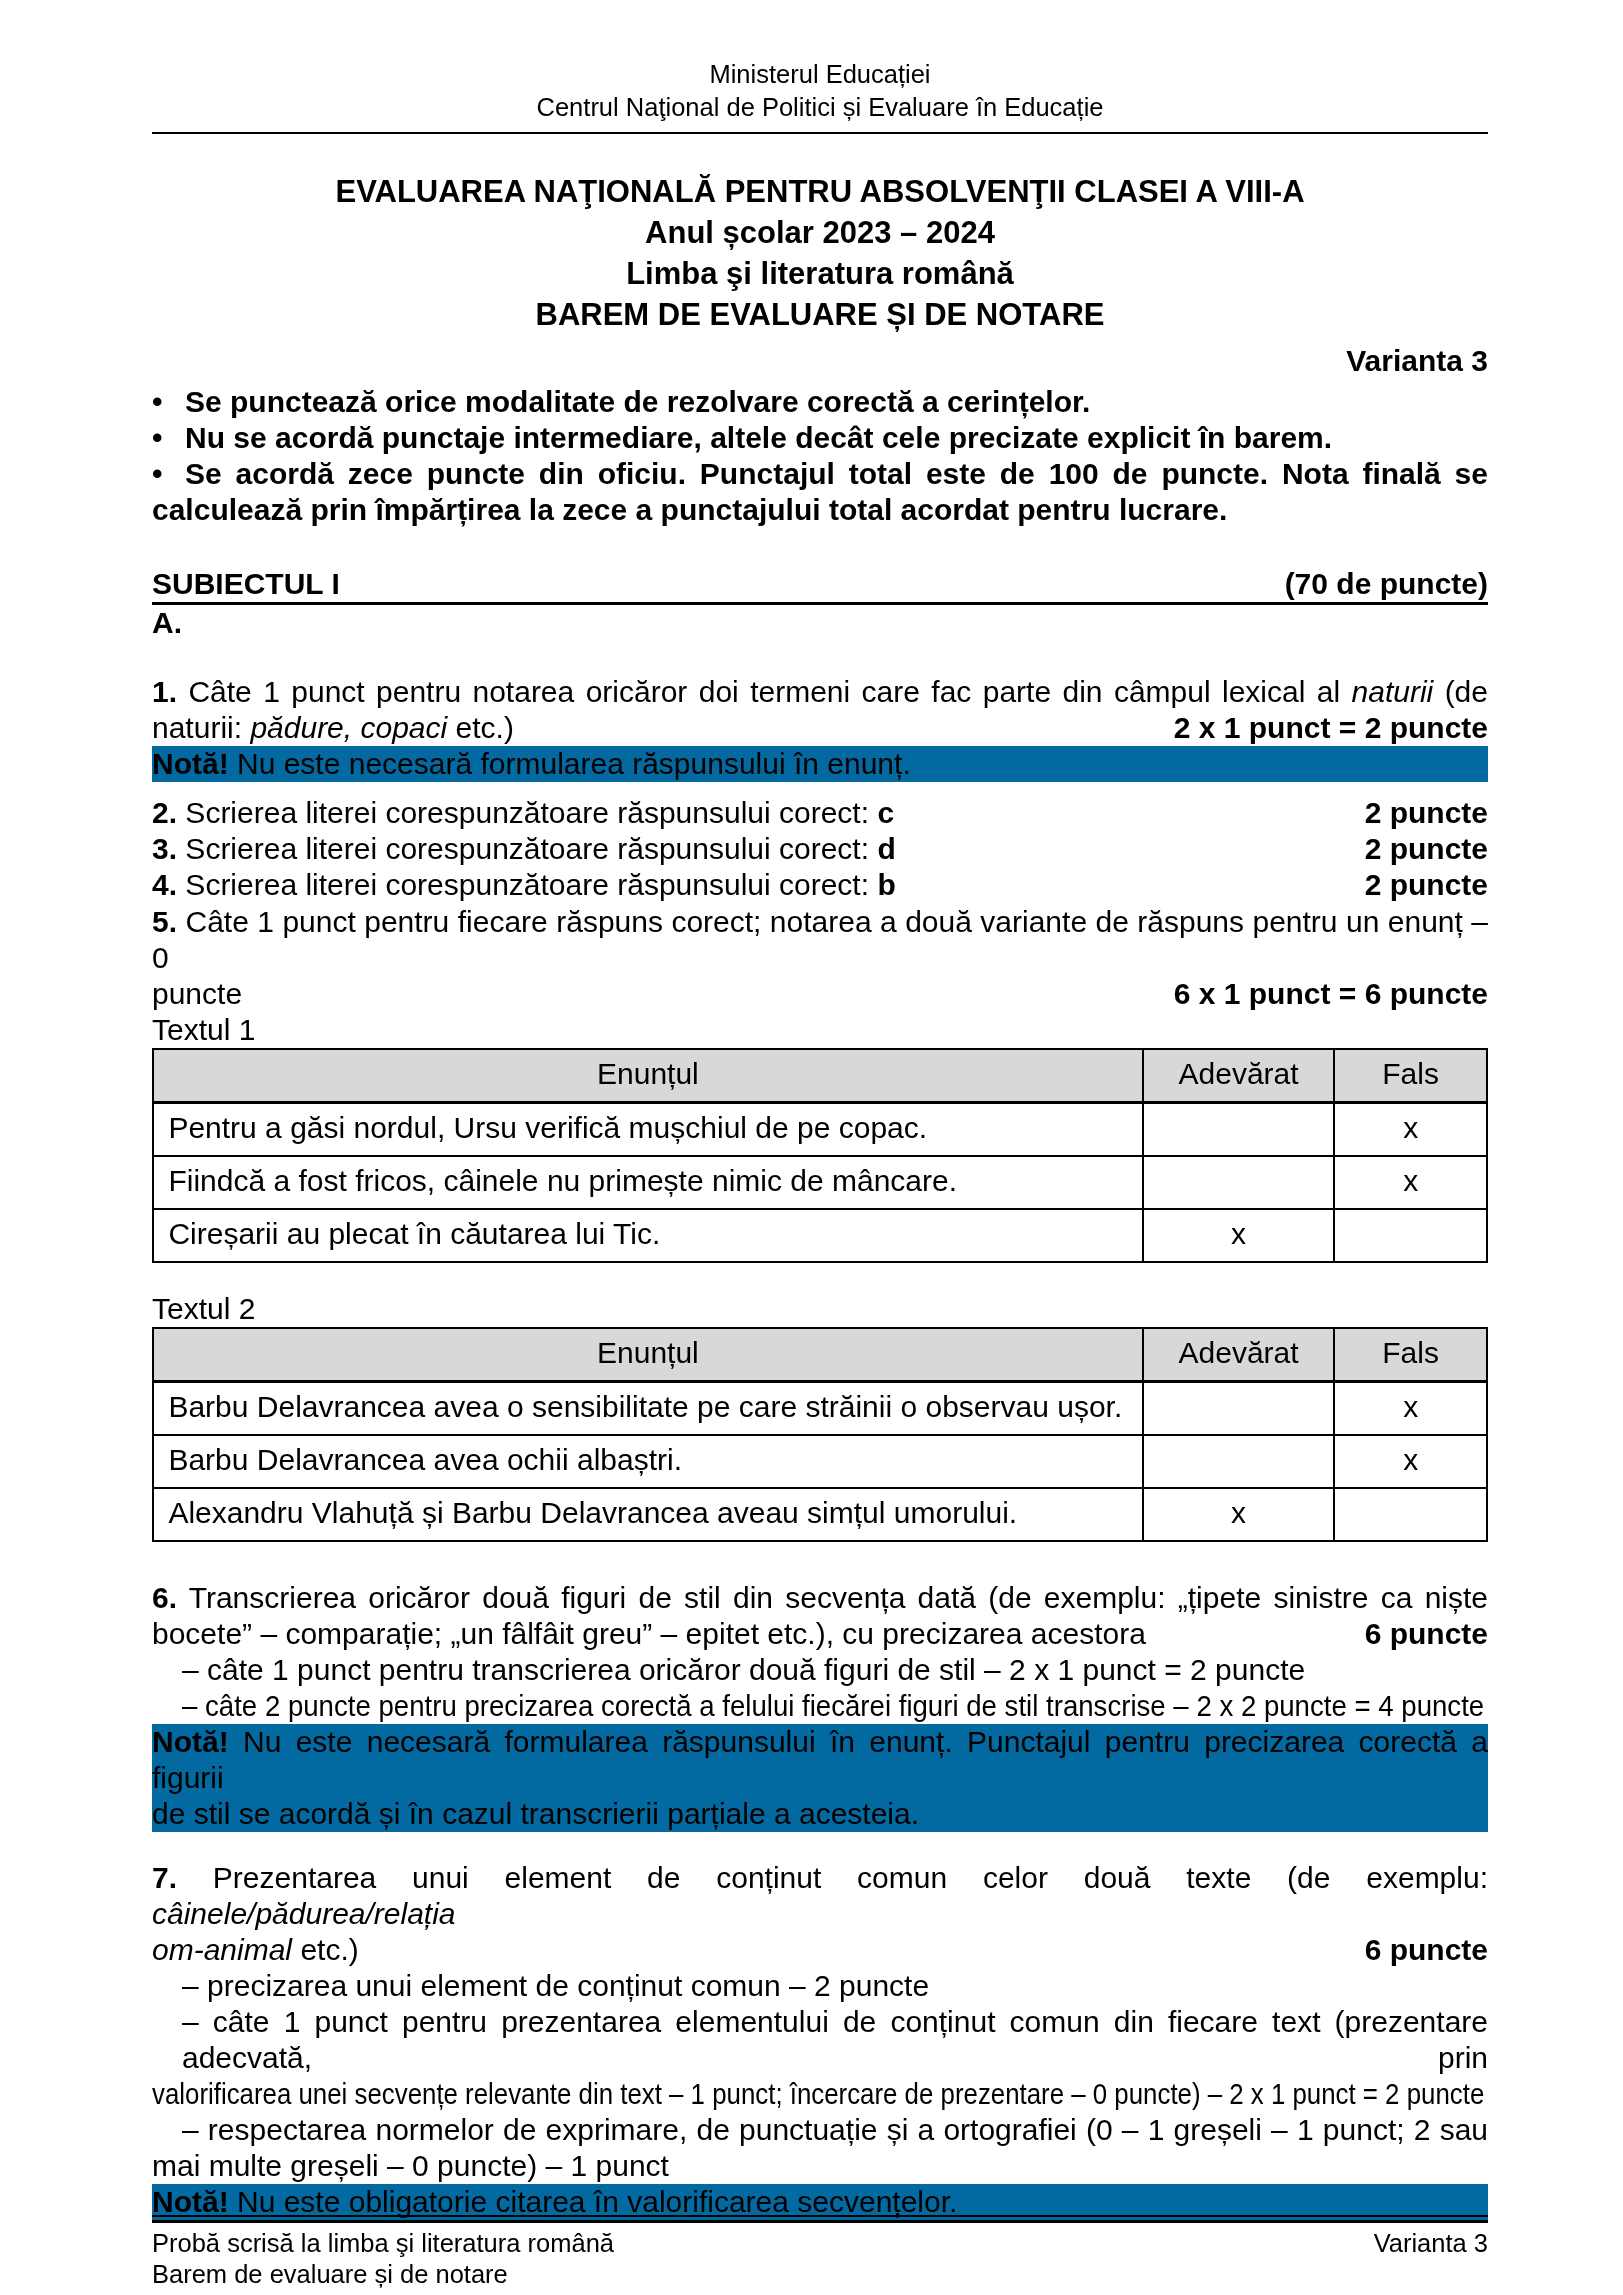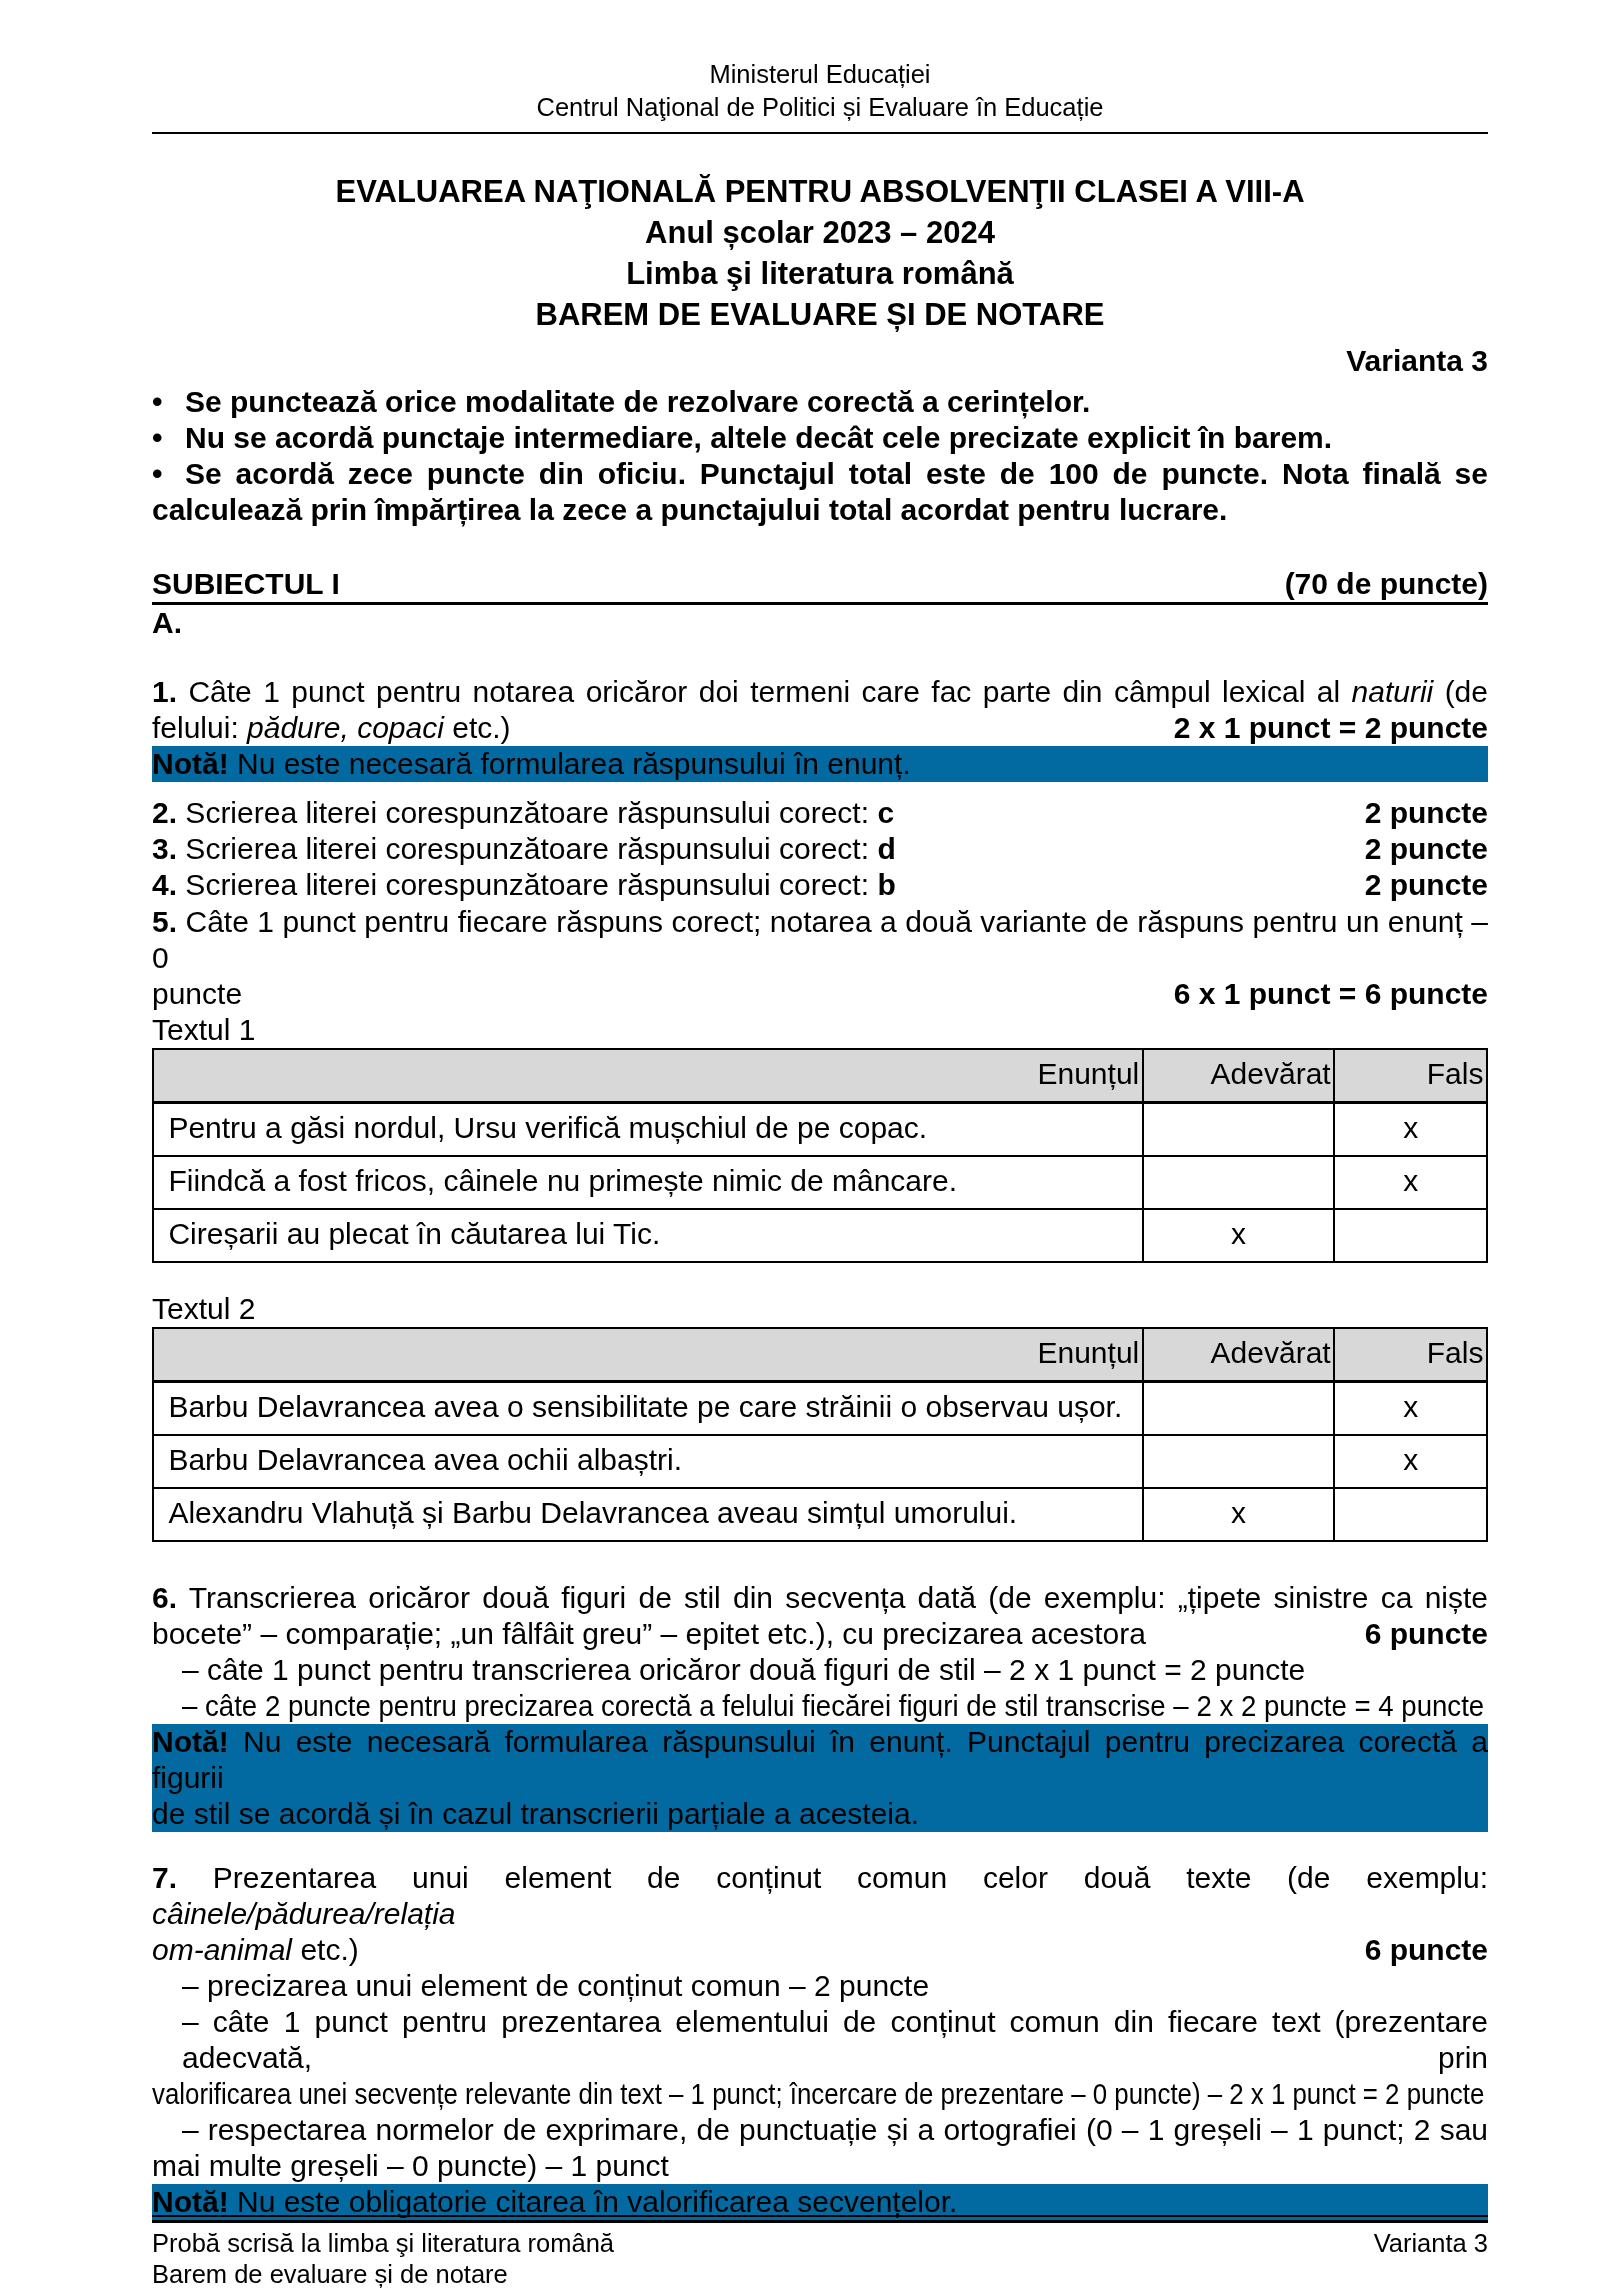--- a/index.html
+++ b/index.html
@@ -22,21 +22,21 @@
   .glyph{display:inline-block;width:33px;font-weight:bold;}
   .fit .fitwrap{display:inline-block;white-space:nowrap;transform-origin:left center;}
   
   .section-row{display:flex;justify-content:space-between;align-items:baseline;
                border-bottom:3.9px solid #000;font-weight:bold;font-size:30px;line-height:36px;gap:20px;}
   .section-part{font-weight:bold;font-size:30px;line-height:36px;}
   
   .doc-table{width:100%;border-collapse:collapse;table-layout:fixed;}
   .doc-table th,.doc-table td{border:2.6px solid #000;font-size:30px;line-height:36px;
       padding:5.9px 14.4px 9.2px;vertical-align:top;font-weight:normal;}
-  .doc-table th{background:#d8d8d8;text-align:right;border-bottom:3.9px solid #000;padding:5.9px 2.6px 9.2px;}
+  .doc-table th{background:#d8d8d8;text-align:center;border-bottom:3.9px solid #000;padding:5.9px 2.6px 9.2px;}
   .doc-table td.mark{text-align:center;padding-left:2.6px;padding-right:2.6px;}
   .cellwrap{display:inline-block;white-space:nowrap;transform-origin:left center;}
   
   .footer{position:absolute;left:152px;right:135px;top:2157px;font-size:25.5px;line-height:31px;}
   .footer-rule{border-top:2px solid #000;border-bottom:3.3px solid #000;height:2.6px;margin-bottom:5.2px;}
   .footer-row{display:flex;justify-content:space-between;}
   .footer-page{text-align:center;margin-top:3.9px;}
 </style>
 </head>
 <body>
@@ -64,21 +64,21 @@
         <div class="line "><span class="b">calculează prin împărțirea la zece a punctajului total acordat pentru lucrare.</span></div>
       </div>
       <div class="section-row" style="margin-top: 38px;">
         <span>SUBIECTUL I</span>
         <span>(70 de puncte)</span>
       </div>
       <div class="section-part">A.</div>
       <div style="margin-top: 33px;">
         <div class="line j"><span class="b">1.</span><span> Câte 1 punct pentru notarea oricăror doi termeni care fac parte din câmpul lexical al </span><span class="i">naturii</span><span> (de</span></div>
         <div class="line split">
-          <span><span>felului: </span><span class="i">pădure, copaci</span><span> etc.)</span></span>
+          <span><span>naturii: </span><span class="i">pădure, copaci</span><span> etc.)</span></span>
           <span class="right"><span class="b">2 x 1 punct = 2 puncte</span></span>
         </div>
         <div class="line hl"><span class="b">Notă!</span><span> Nu este necesară formularea răspunsului în enunț.</span></div>
       </div>
       <div style="margin-top: 13px;">
         <div class="line split">
           <span><span class="b">2.</span><span> Scrierea literei corespunzătoare răspunsului corect: </span><span class="b">c</span></span>
           <span class="right"><span class="b">2 puncte</span></span>
         </div>
         <div class="line split">

